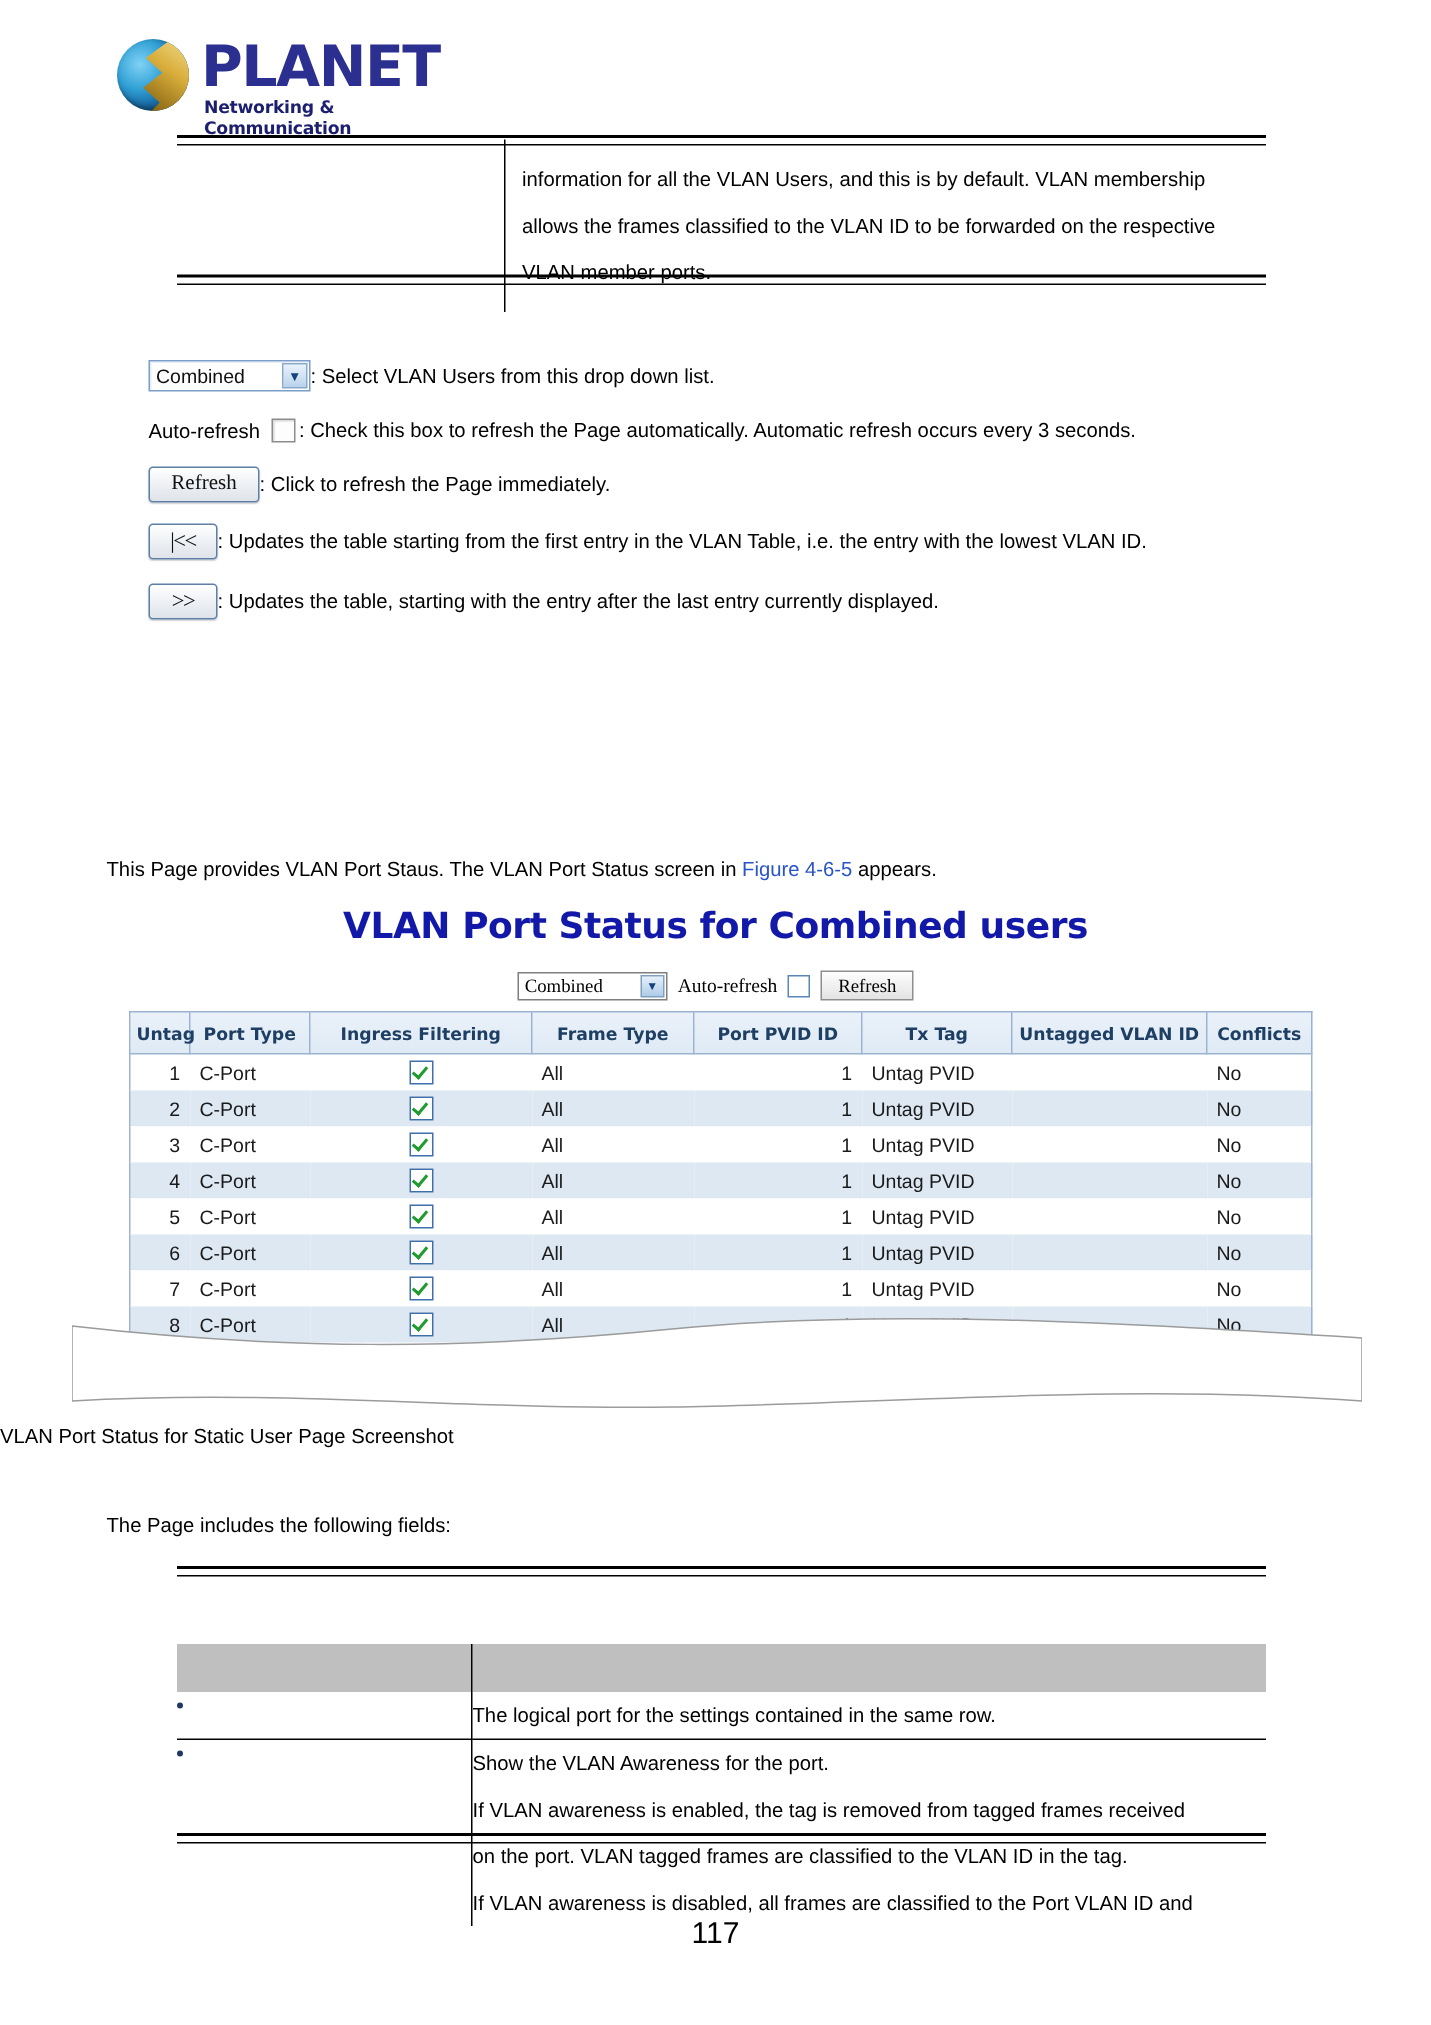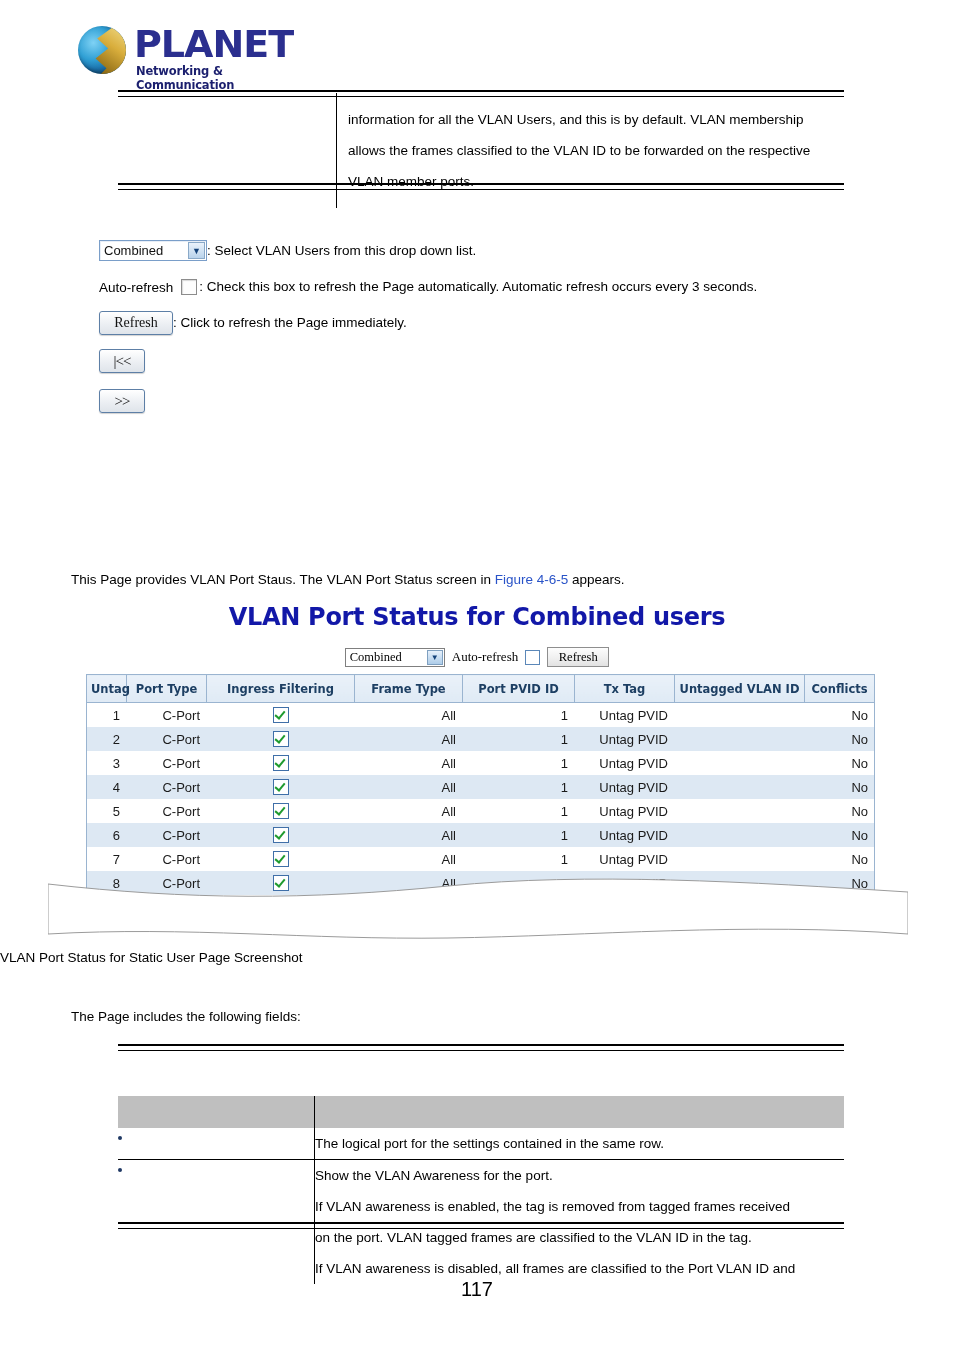--- a/index.html
+++ b/index.html
@@ -272,21 +272,21 @@
     padding: 0 6px;
     font-size: 13px;
     color: #1a1a1a;
   }
   .vlan-table tbody tr { background: #ffffff; }
   .vlan-table tbody tr.alt { background: #dde8f3; }
   .vlan-table tbody tr td:first-child { border-left: 1px solid #9ab4d0; }
   .vlan-table tbody tr td:last-child { border-right: 1px solid #9ab4d0; }
   .c-right { text-align: right; }
   .c-center { text-align: center; }
-  .c-left { text-align: right; }
+  .c-left { text-align: left; }
   .tick {
     display: inline-block;
     width: 14px; height: 14px;
     border: 1px solid #3f6fa8;
     background: #ffffff;
     position: relative;
     vertical-align: middle;
   }
   .tick::after {
     content: "";
@@ -425,24 +425,26 @@
     <span class="desc">: Check this box to refresh the Page automatically. Automatic refresh occurs every 3 seconds.</span>
   </div>
 
   <div class="ctrl-row" style="margin-bottom:14px;">
     <span class="w-btn">Refresh</span>
     <span class="desc">: Click to refresh the Page immediately.</span>
   </div>
 
   <div class="ctrl-row" style="margin-bottom:16px;">
     <span class="w-btn narrow mono">|&lt;&lt;</span>
+    <span class="desc">: Updates the table starting from the first entry in the VLAN Table, i.e. the entry with the lowest VLAN ID.</span>
   </div>
 
   <div class="ctrl-row">
     <span class="w-btn narrow mono">&gt;&gt;</span>
+    <span class="desc">: Updates the table, starting with the entry after the last entry currently displayed.</span>
   </div>
 
 </div>
 
 <div class="fig-intro">
   <span>This Page provides VLAN Port Staus. The VLAN Port Status screen in </span><span class="fig-link">Figure 4-6-5</span><span> appears.</span>
 </div>
 
 <div class="shot-title">VLAN Port Status for Combined users</div>
 

